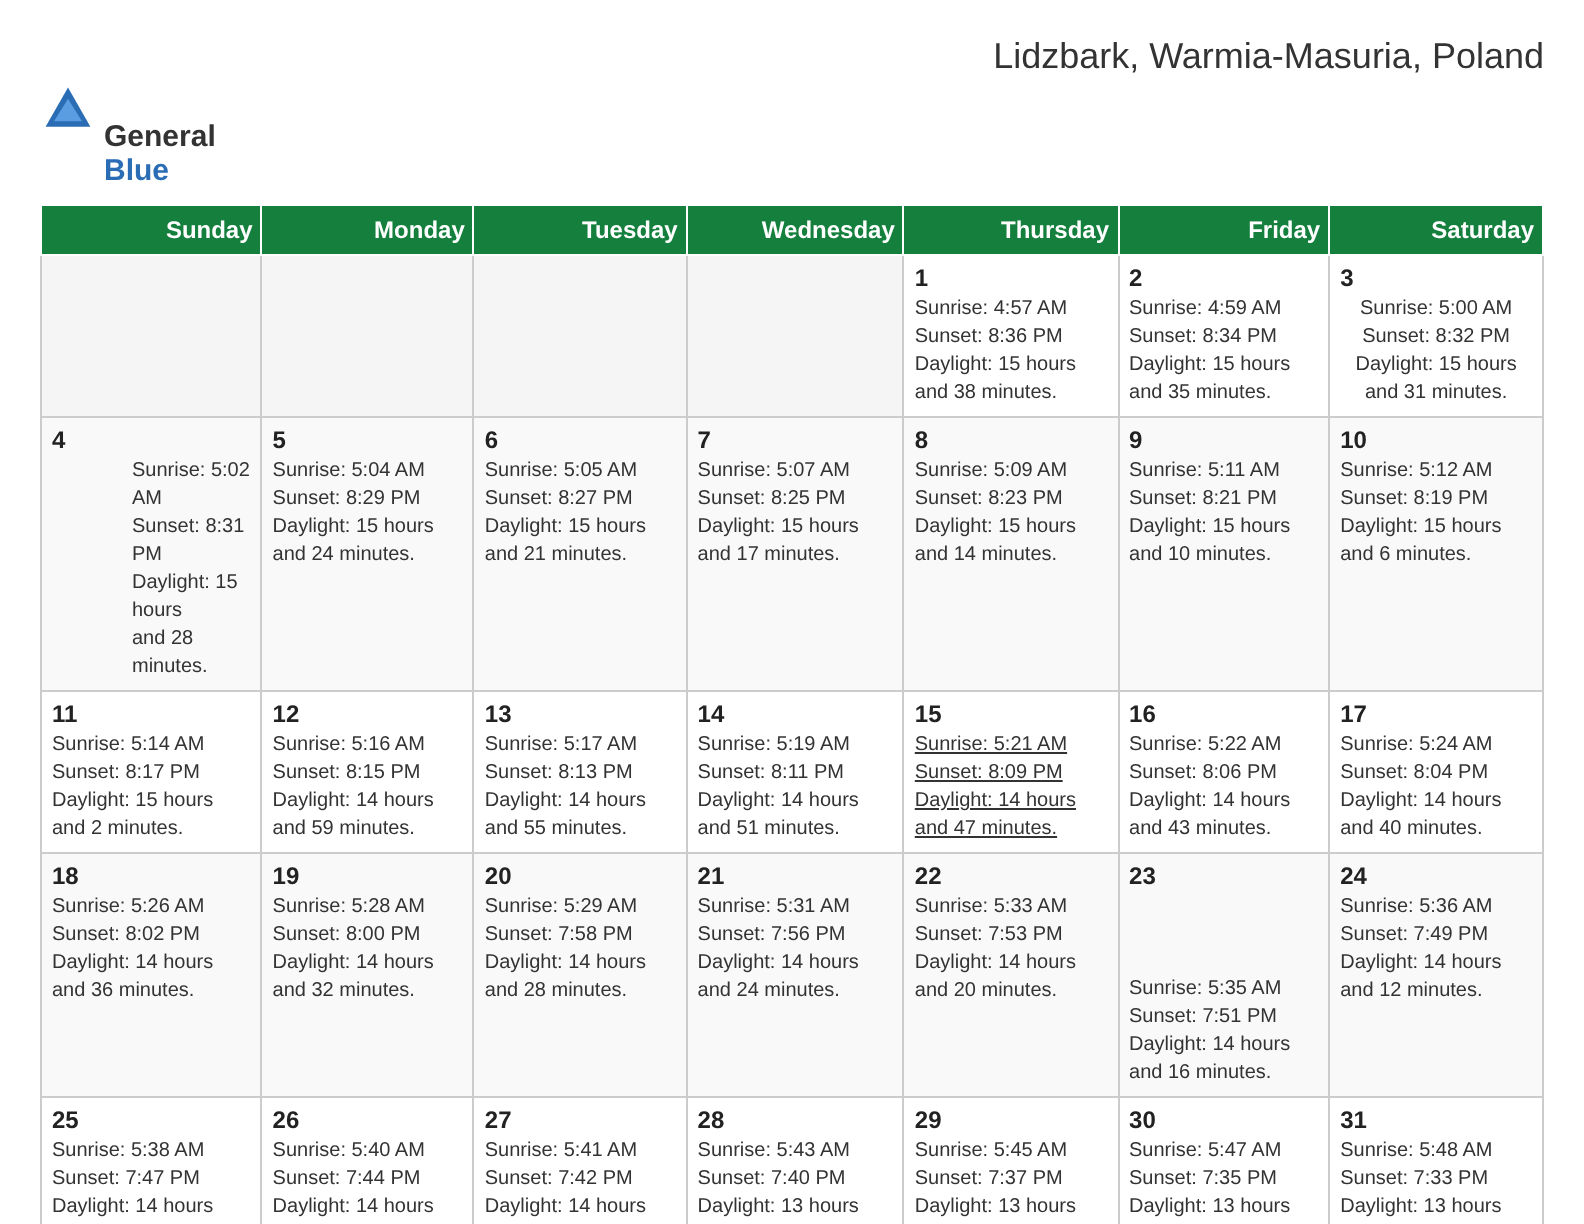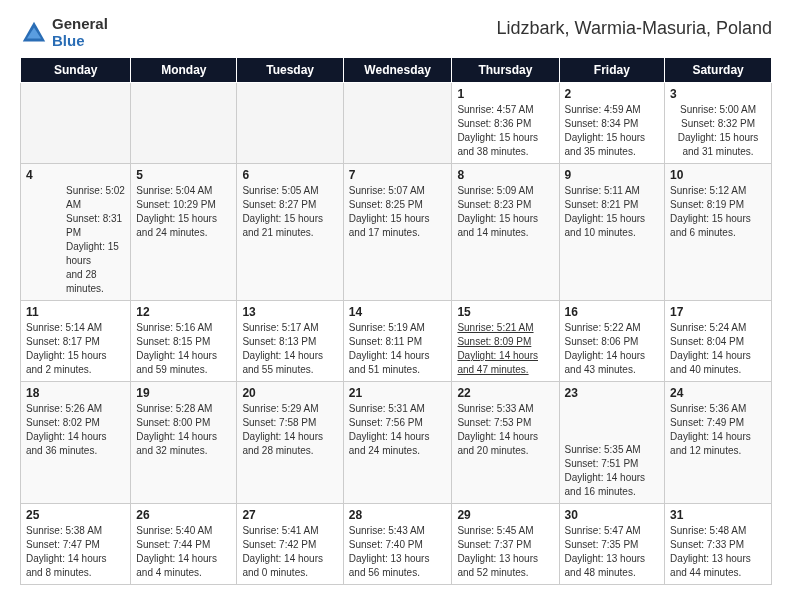--- a/index.html
+++ b/index.html
@@ -23,20 +23,21 @@
     }
     .logo-text {
       display: flex;
       flex-direction: column;
       line-height: 1.1;
     }
     .logo-general {
       font-size: 15px;
       font-weight: bold;
       color: #333;
+      margin-top: 45px;
     }
     .logo-blue {
       font-size: 15px;
       font-weight: bold;
       color: #2a6db5;
     }
     .logo-icon {
       width: 28px;
       height: 28px;
     }
@@ -53,24 +54,24 @@
       font-size: 18px;
       color: #333;
       margin-top: 2px;
     }
     .calendar-table {
       width: 100%;
       border-collapse: collapse;
       font-size: 10.5px;
     }
     .calendar-table th {
-      background: #0f172a;
+      background: #15803d;
       color: #fff;
       padding: 5px 4px;
-      text-align: center;
+      text-align: right;
       font-size: 12px;
       font-weight: bold;
       border: 1px solid #fff;
     }
     .calendar-table td {
       border: 1px solid #ccc;
       vertical-align: top;
       padding: 4px 5px;
       width: 113px;
       min-height: 70px;
@@ -159,21 +160,21 @@
         <td>
           <span class="day-number">4</span>
           <div class="day-info" style="white-space: pre-line; margin-left: 40px;">Sunrise: 5:02 AM
 Sunset: 8:31 PM
 Daylight: 15 hours
 and 28 minutes.</div>
         </td>
         <td>
           <span class="day-number">5</span>
           <div class="day-info" style="white-space: pre-line;">Sunrise: 5:04 AM
-Sunset: 10:29 PM
+Sunset: 8:29 PM
 Daylight: 15 hours
 and 24 minutes.</div>
         </td>
         <td>
           <span class="day-number">6</span>
           <div class="day-info" style="white-space: pre-line;">Sunrise: 5:05 AM
 Sunset: 8:27 PM
 Daylight: 15 hours
 and 21 minutes.</div>
         </td>

